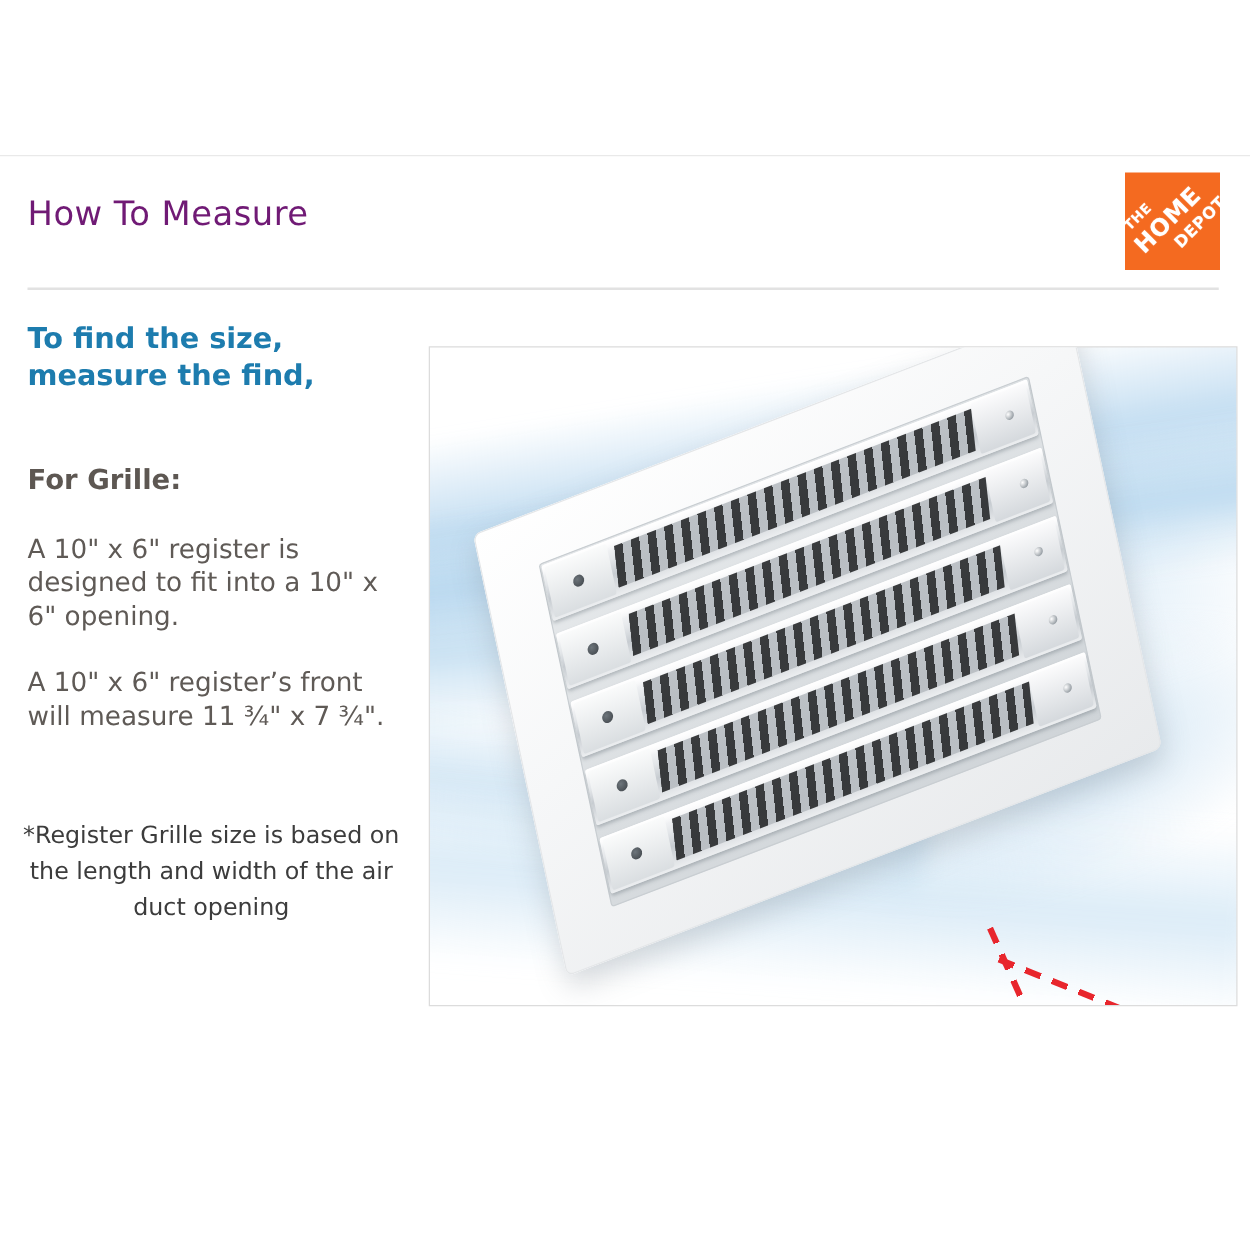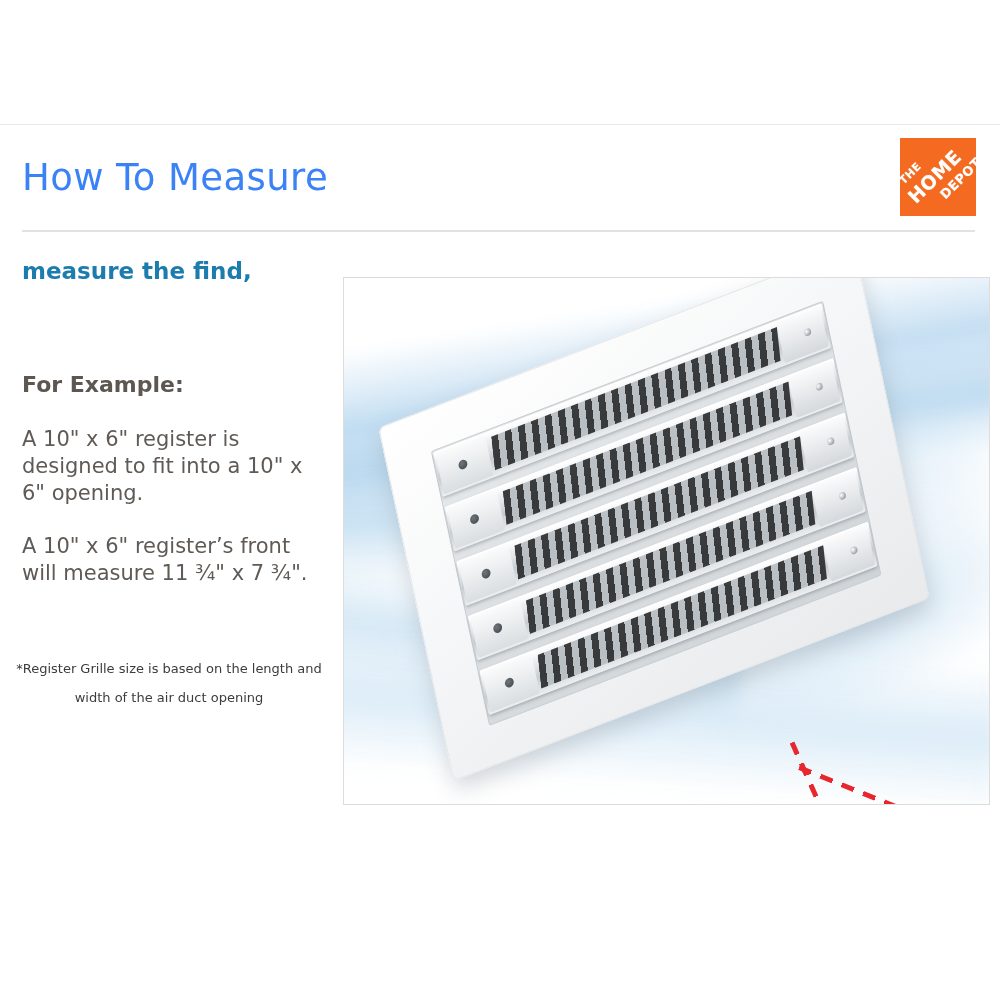--- a/index.html
+++ b/index.html
@@ -22,24 +22,24 @@
     position: absolute;
     left: 0; top: 124px;
     width: 1000px; height: 1px;
     background: #e9e9e9;
   }
 
   
   .page-title {
     position: absolute;
     left: 22px; top: 156px;
-    font-size: 37px;
+    font-size: 27px;
     font-weight: 400;
     letter-spacing: 0.4px;
-    color: #3b82f6;
+    color: #701a75;
     white-space: nowrap;
   }
   .title-rule {
     position: absolute;
     left: 22px; top: 230px;
     width: 953px; height: 2px;
     background: #e2e2e2;
   }
 
   
@@ -107,21 +107,21 @@
     font-weight: 400;
   }
   #para1 { top: 426px; }
   #para2 { top: 533px; }
 
   .footnote {
     position: absolute;
     left: 4px; top: 654px;
     width: 330px;
     color: #3c3c3c;
-    font-size: 13px;
+    font-size: 19px;
     line-height: 29px;
     text-align: center;
   }
 
   
   .photo-panel {
     position: absolute;
     left: 343px; top: 277px;
     width: 647px; height: 528px;
     border: 1px solid #dcdcdc;
@@ -316,24 +316,25 @@
   <div class="title-rule"></div>
 
   <div class="hd-logo">
     <div class="slash"></div>
     <span class="band band-the">THE</span>
     <span class="band band-home">HOME</span>
     <span class="band band-depot">DEPOT</span>
   </div>
 
   <div class="lead-text">
+    <div>To find the size,</div>
     <div>measure the find,</div>
   </div>
 
-  <div class="for-example">For Example:</div>
+  <div class="for-example">For Grille:</div>
 
   <div class="body-para" id="para1">A 10" x 6" register is designed to fit into a 10" x 6" opening.</div>
 
   <div class="body-para" id="para2">A 10" x 6" register’s front will measure 11 ¾" x 7 ¾".</div>
 
   <div class="footnote">*Register Grille size is based on the length and width of the air duct opening</div>
 
   <div class="photo-panel">
     <div class="photo-stage">
 

